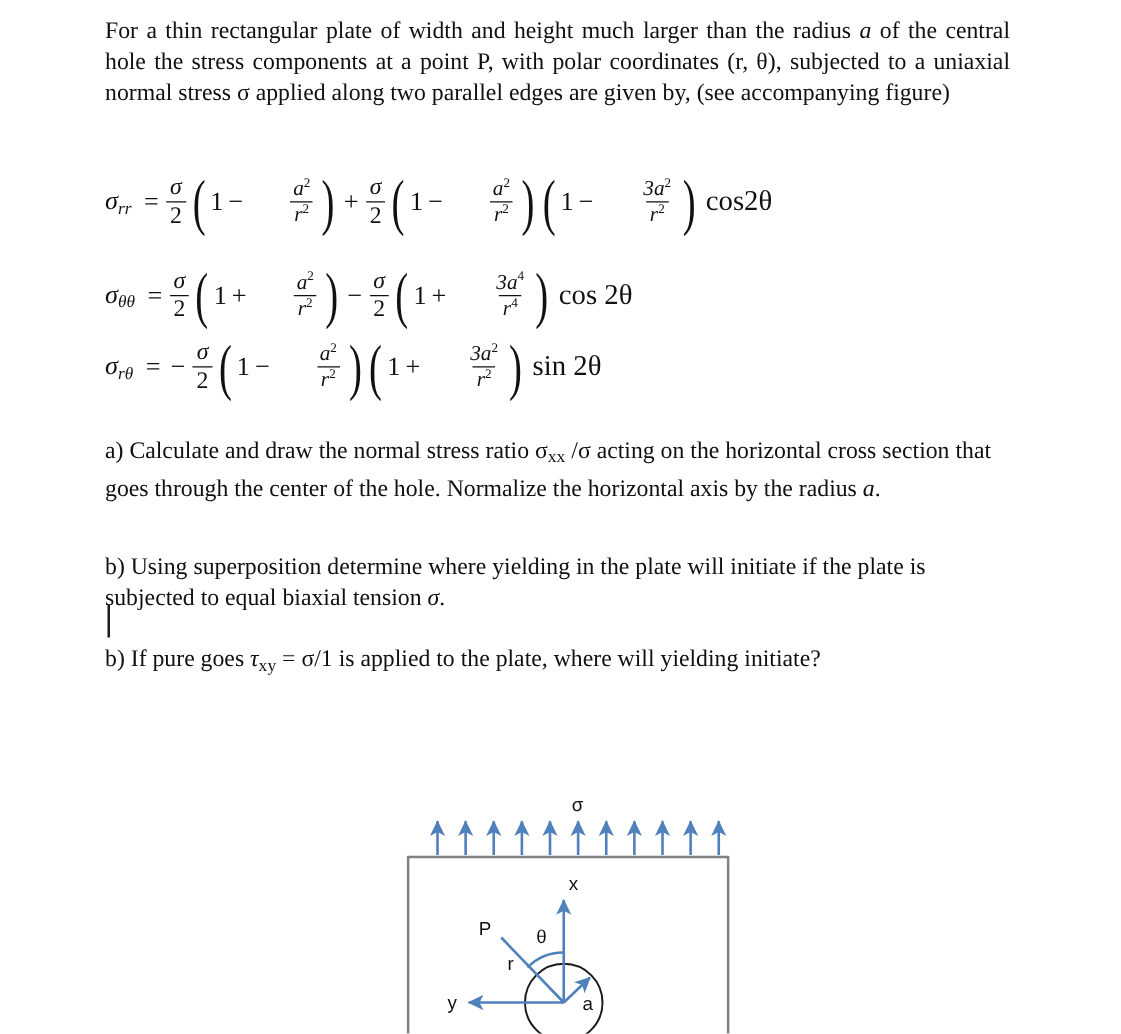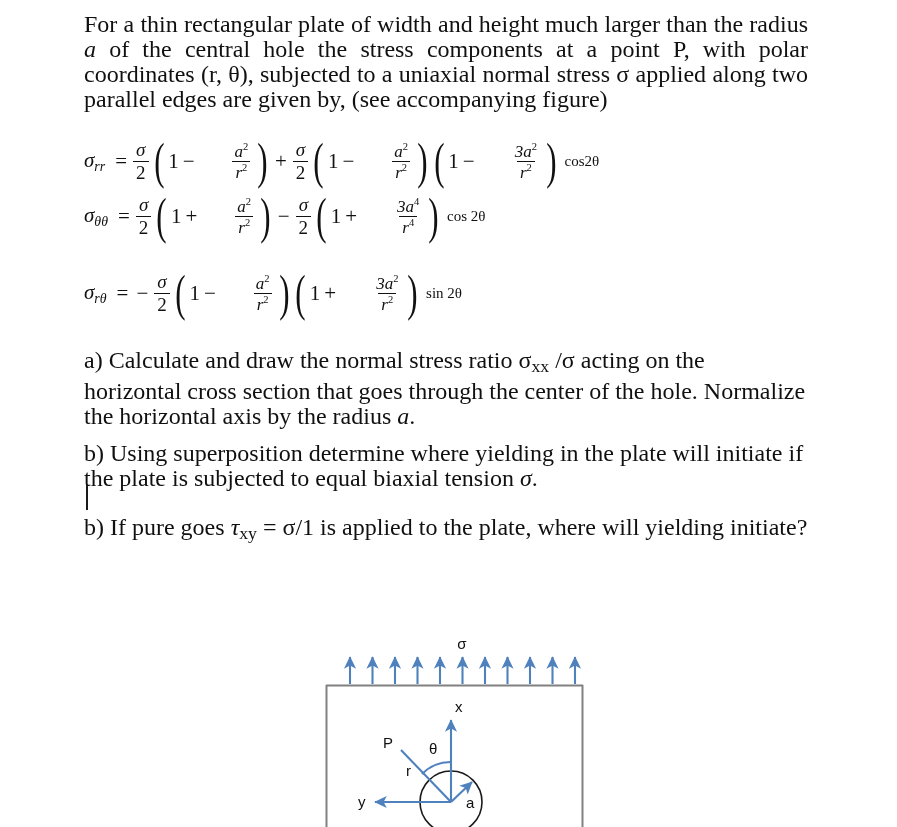--- a/index.html
+++ b/index.html
@@ -20,21 +20,21 @@
     height: 827px;
   }
   .prose {
     position: absolute;
     left: 84px;
     top: 12px;
     width: 724px;
   }
   p.para {
     margin: 0 0 0 0;
-    font-size: 24px;
+    font-size: 19px;
     line-height: 25px;
     color: #101010;
   }
   p.justify {
     text-align: justify;
     text-justify: inter-word;
   }
   .it { font-style: italic; }
   .sub {
     font-size: 0.74em;
@@ -102,21 +102,21 @@
     display: inline-block;
     font-family: "Liberation Serif", "DejaVu Serif", serif;
   }
   .paren > .inner {
     display: inline-flex;
     align-items: center;
     padding: 0 1px;
   }
   .trig {
     margin-left: 5px;
-    font-size: 15px;
+    font-size: 23px;
   }
   .sym-sigma { font-style: italic; font-size: 20px; }
   .mi { font-style: italic; }
   sup.ex {
     font-size: 0.62em;
     vertical-align: super;
     font-style: normal;
   }
 
   
@@ -194,21 +194,21 @@
             <span class="num mi"><span>3a</span><sup class="ex">2</sup></span>
             <span class="den mi"><span>r</span><sup class="ex">2</sup></span>
           </span>
         </span>
         <span class="pr">)</span>
       </span>
       <span class="trig">cos2θ</span>
     </div>
   </div>
 
-  <div class="eqblock" style="top:188px;">
+  <div class="eqblock" style="top:208px;">
     <div class="eq">
       <span class="lhs"><span>σ</span><span class="sb">θθ</span></span>
       <span class="op">=</span>
       <span class="frac">
         <span class="num sym-sigma">σ</span>
         <span class="den">2</span>
       </span>
       <span class="paren">
         <span class="pl">(</span>
         <span class="inner">

